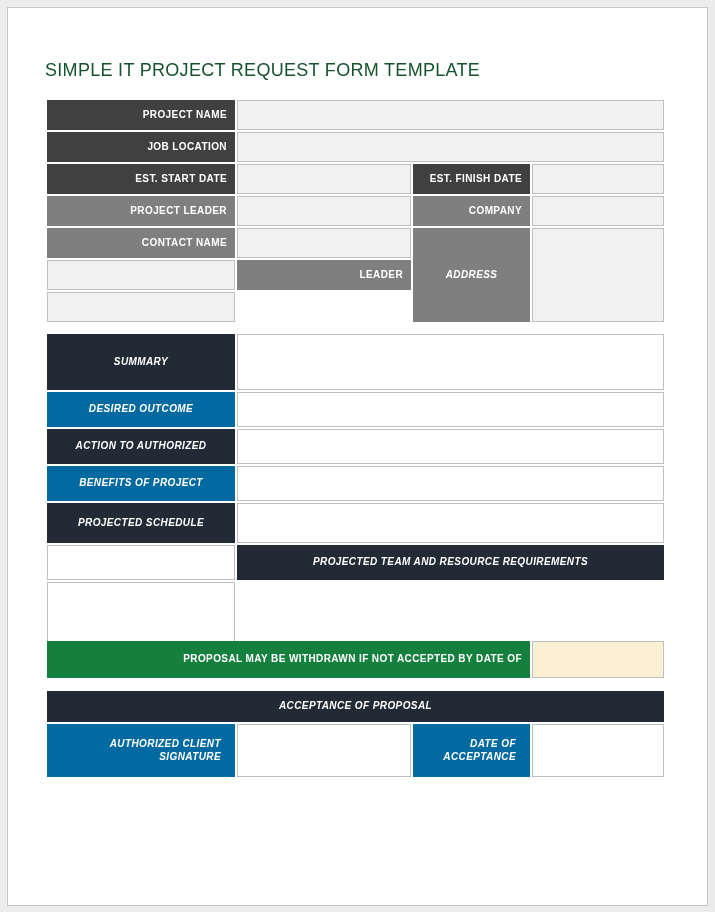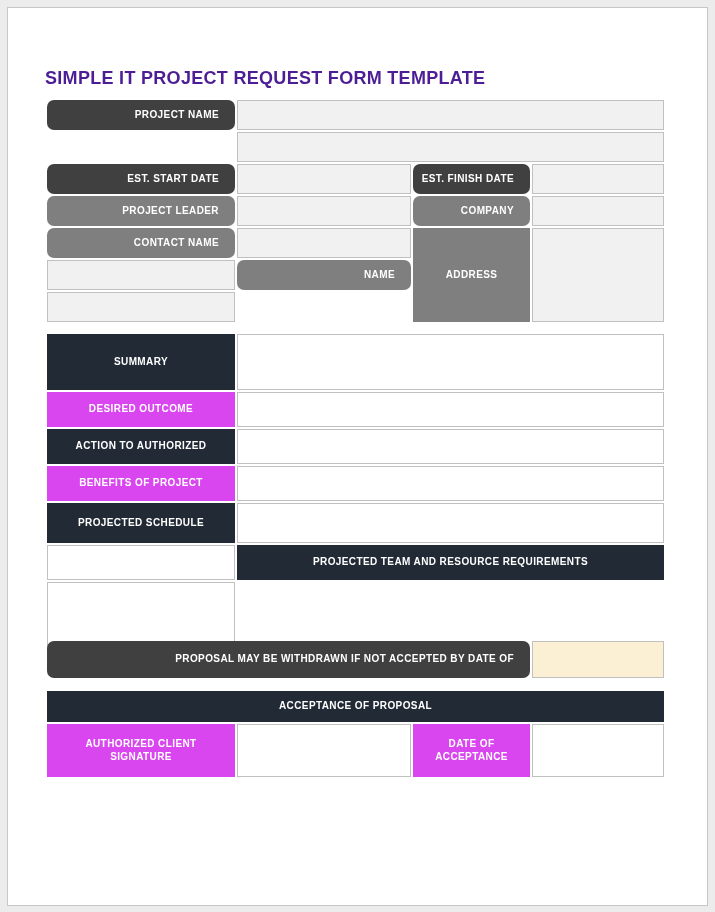--- a/index.html
+++ b/index.html
@@ -11,44 +11,44 @@
   }
   .page {
     position: absolute;
     left: 7px; top: 7px;
     width: 701px; height: 899px;
     background: #ffffff;
     border: 1px solid #c6c6c6;
   }
   .page-title {
     position: absolute;
-    left: 37px; top: 60px;
+    left: 37px; top: 52px;
     font-size: 18px;
-    font-weight: bold;
+    font-weight: normal;
     letter-spacing: 0.3px;
-    color: #4c1d95;
+    color: #14532d;
   }
   
   .grid { position: absolute; display: grid; gap: 2px; }
   .cell {
     display: flex;
     align-items: center;
     font-size: 10px;
     font-weight: bold;
     letter-spacing: 0.4px;
     color: #ffffff;
     line-height: 1.25;
   }
-  .lbl-right { justify-content: flex-end; text-align: left; padding-right: 16px; border-radius: 7px; }
-  .lbl-center { justify-content: center; text-align: center; padding: 8px 14px; }
+  .lbl-right { justify-content: flex-end; text-align: left; padding-right: 8px; }
+  .lbl-center { justify-content: center; text-align: right; padding: 8px 14px; font-style: italic; }
   .shade-dark  { background: #404040; }
   .shade-gray  { background: #7f7f7f; }
   .shade-navy  { background: #212a35; }
-  .shade-blue  { background: #d946ef; }
-  .shade-gold  { background: #404040; }
+  .shade-blue  { background: #0369a1; }
+  .shade-gold  { background: #15803d; }
   .input-gray  { background: #f1f1f1; border: 1px solid #c0c0c0; }
   .input-white { background: #ffffff; border: 1px solid #c0c0c0; }
   .input-cream { background: #fbf0d3; border: 1px solid #c0c0c0; }
 
   
   #contact-table {
     left: 39px; top: 92px;
     width: 617px;
     grid-template-columns: 188px 174px 117px 132px;
     grid-auto-rows: 30px;
@@ -86,40 +86,41 @@
 <body>
 
 <div class="page">
 
   <div class="page-title">SIMPLE IT PROJECT REQUEST FORM TEMPLATE</div>
 
   <div class="grid" id="contact-table">
     <div class="cell shade-dark lbl-right">PROJECT NAME</div>
     <div class="cell input-gray span3"></div>
 
+    <div class="cell shade-dark lbl-right">JOB LOCATION</div>
     <div class="cell input-gray span3"></div>
 
     <div class="cell shade-dark lbl-right">EST. START DATE</div>
     <div class="cell input-gray"></div>
     <div class="cell shade-dark lbl-right">EST. FINISH DATE</div>
     <div class="cell input-gray"></div>
 
     <div class="cell shade-gray lbl-right">PROJECT LEADER</div>
     <div class="cell input-gray"></div>
     <div class="cell shade-gray lbl-right">COMPANY</div>
     <div class="cell input-gray"></div>
 
     <div class="cell shade-gray lbl-right">CONTACT NAME</div>
     <div class="cell input-gray"></div>
     <div class="cell shade-gray lbl-center rowspan3">ADDRESS</div>
     <div class="cell input-gray rowspan3"></div>
 
     <div class="cell input-gray"></div>
 
-    <div class="cell shade-gray lbl-right">NAME</div>
+    <div class="cell shade-gray lbl-right">LEADER</div>
     <div class="cell input-gray"></div>
   </div>
 
   <div class="grid" id="details-table">
     <div class="cell shade-navy lbl-center">SUMMARY</div>
     <div class="cell input-white"></div>
 
     <div class="cell shade-blue lbl-center">DESIRED OUTCOME</div>
     <div class="cell input-white"></div>
 

